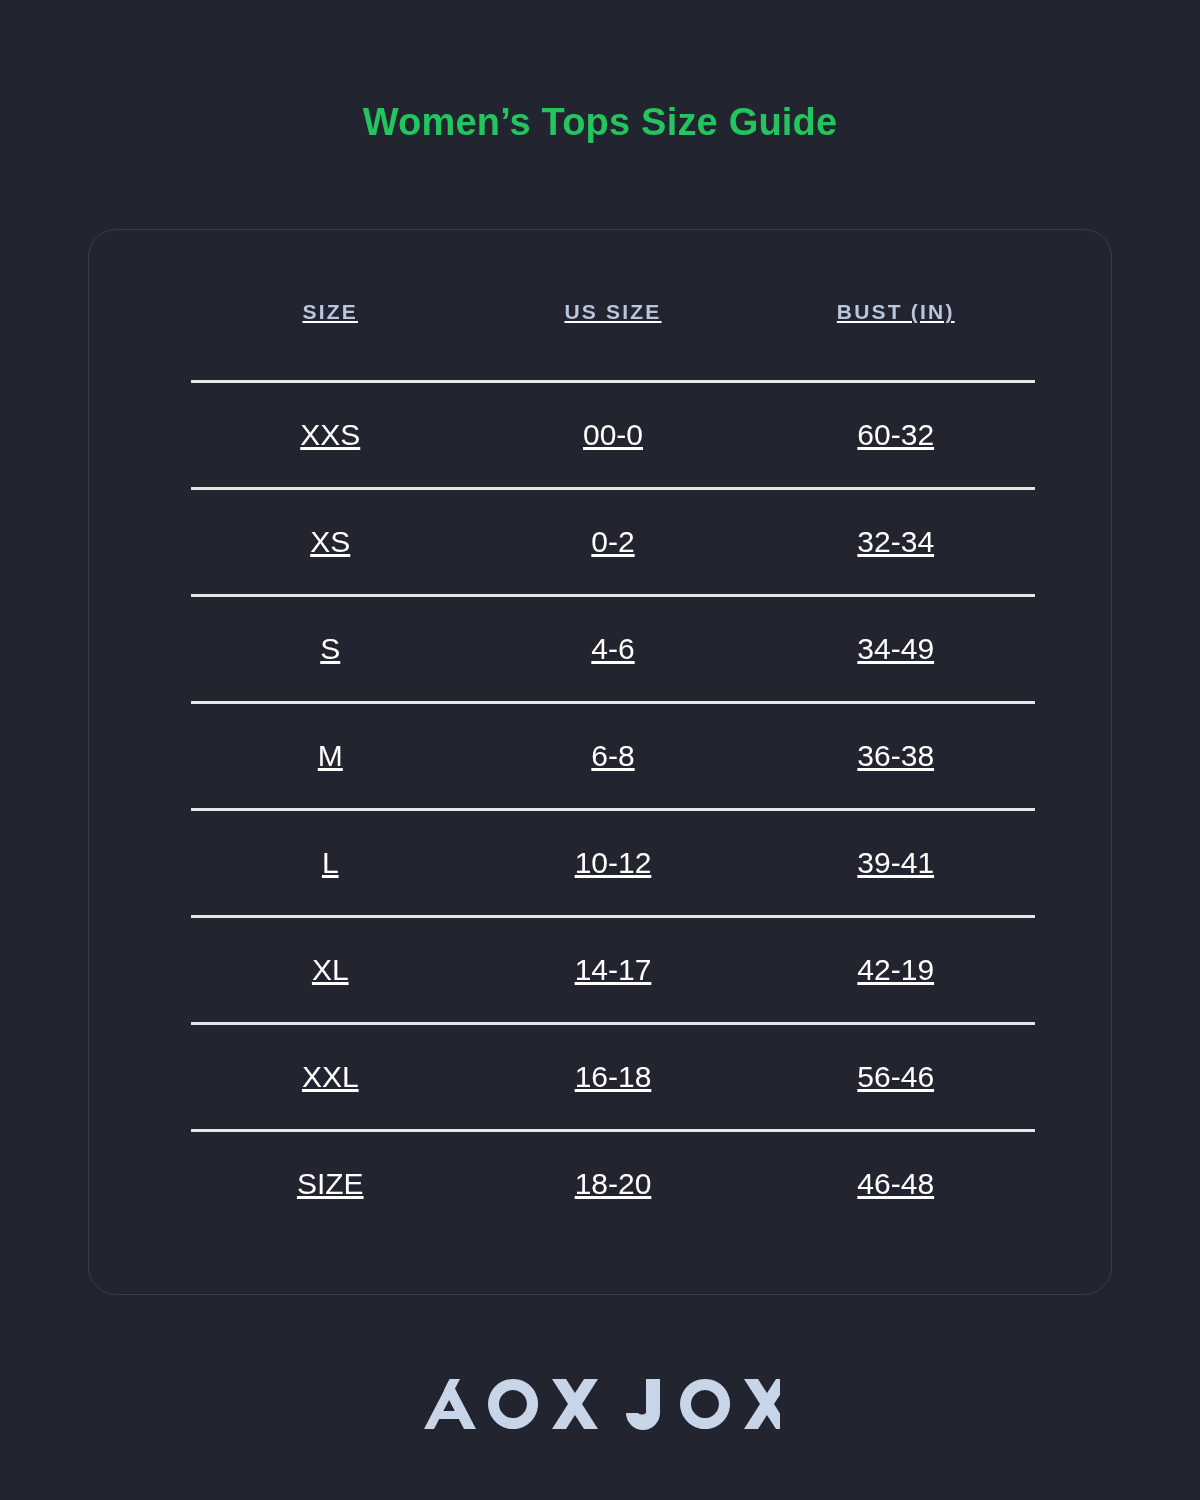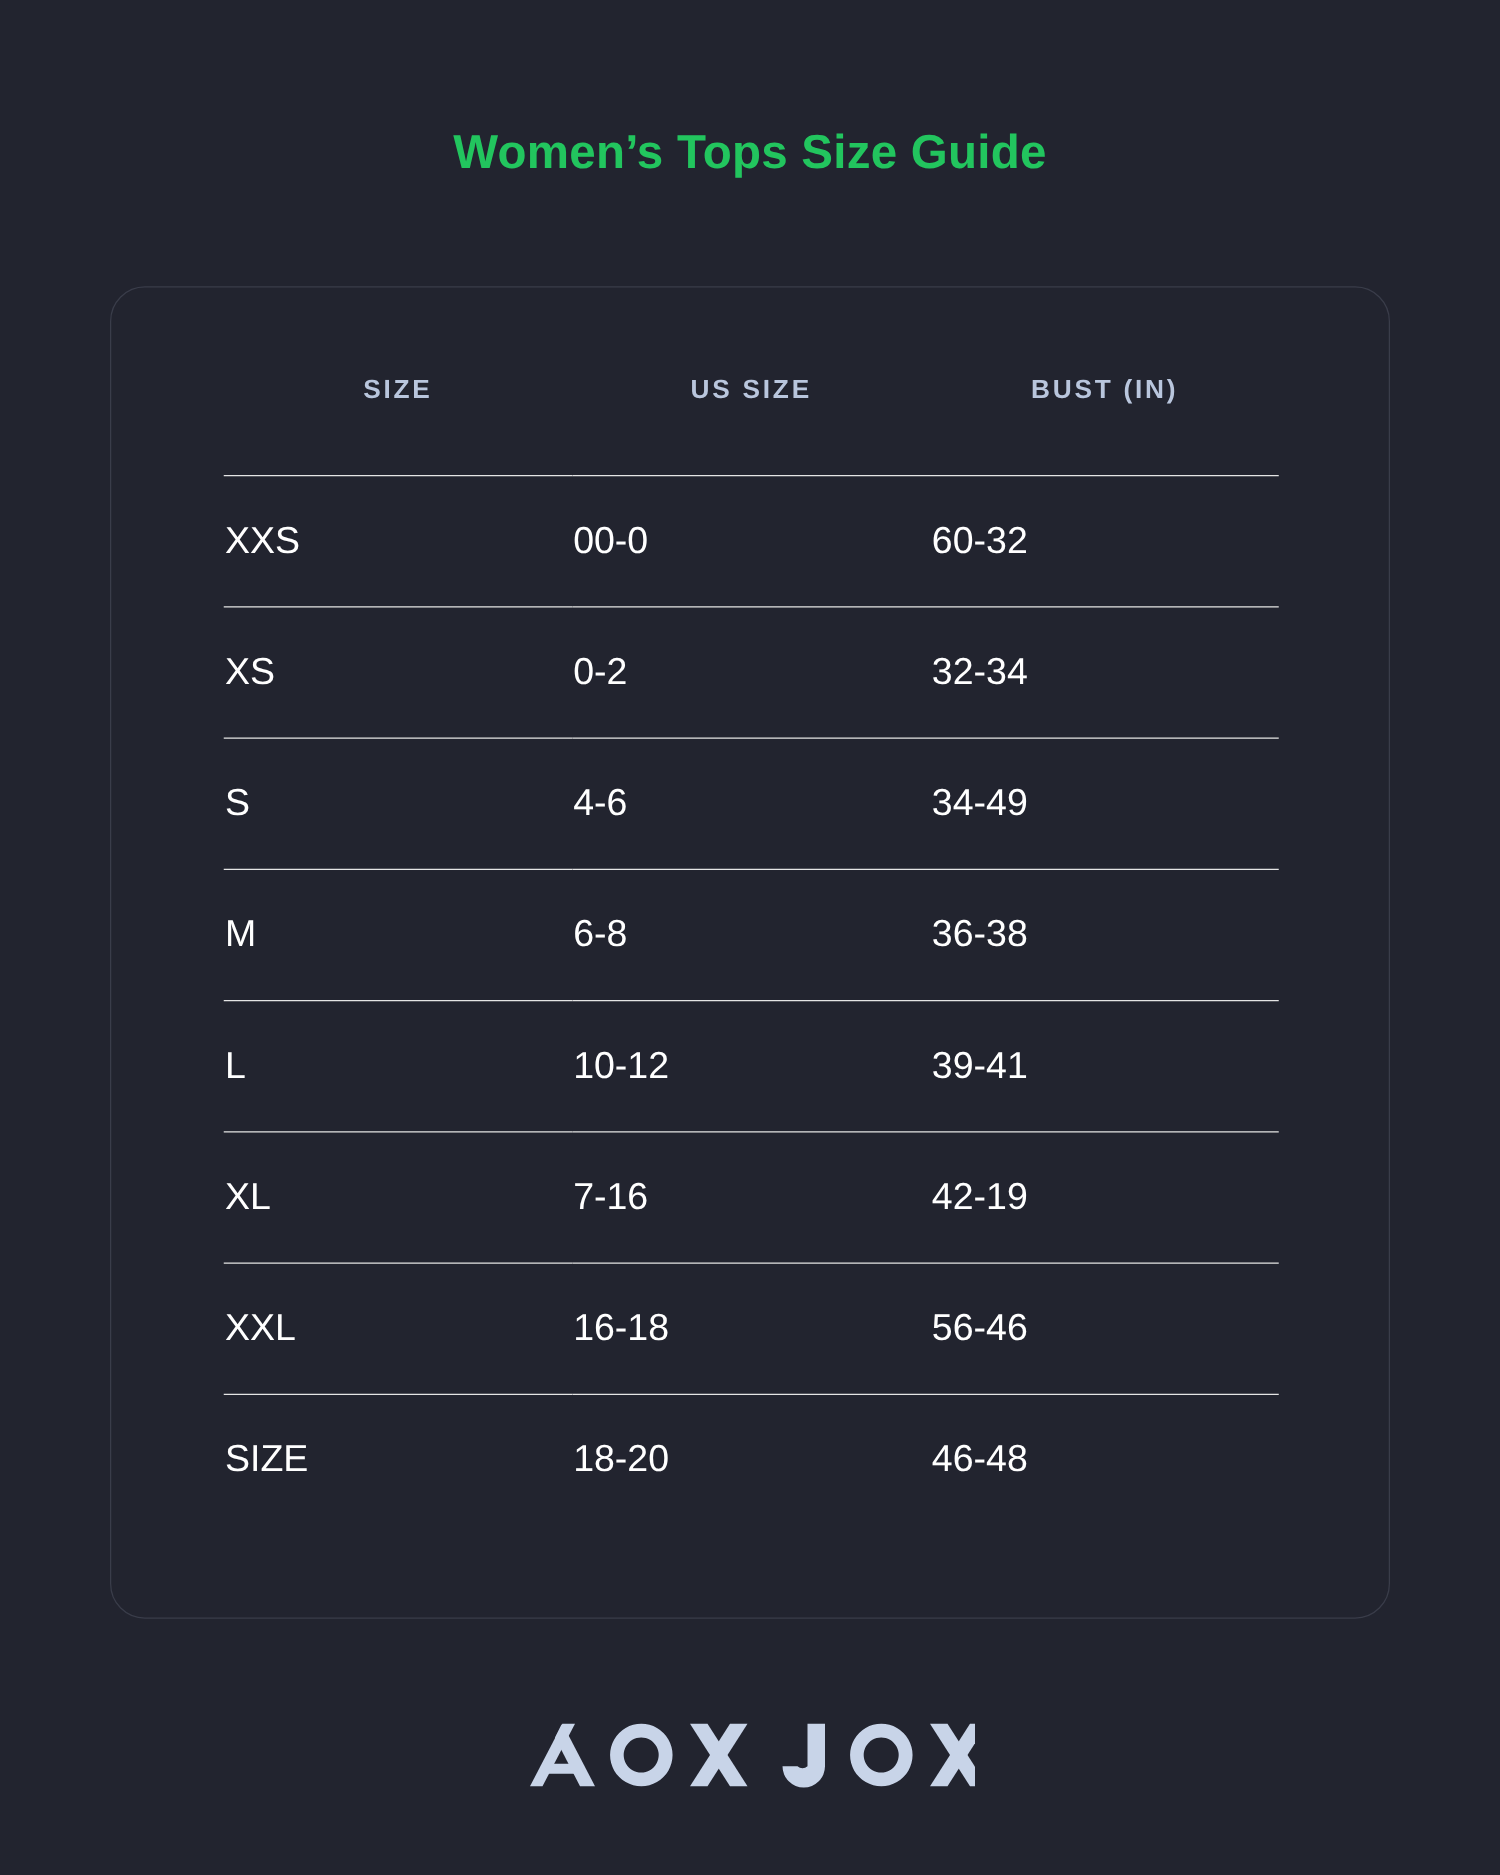--- a/index.html
+++ b/index.html
@@ -38,41 +38,43 @@
     width: 1024px;
     height: 1066px;
     box-sizing: border-box;
     border: 1px solid #3a3d4a;
     border-radius: 28px;
     background: transparent;
   }
 
   .table {
     position: absolute;
-    left: 90px;
+    left: 102px;
     top: 70px;
     width: 844px;
     border-collapse: collapse;
+    text-decoration: underline;
   }
 
   .table th {
     font-size: 21px;
     font-weight: bold;
     letter-spacing: 2.2px;
     color: #b9c6dd;
     padding: 0 0 56px 0;
     text-align: center;
   }
 
   .table td {
     font-size: 30px;
     color: #ffffff;
+    text-align: center;
     height: 102px;
     vertical-align: middle;
-    border-top: 1px solid #e5e5e5;
+    border-top: 3px solid #e5e5e5;
   }
 
   .col-size { width: 33%; }
   .col-us { width: 34%; }
   .col-bust { width: 33%; }
 
   .brand {
     position: absolute;
     left: 0;
     right: 0;
@@ -128,21 +130,21 @@
           <td>6-8</td>
           <td>36-38</td>
         </tr>
         <tr>
           <td>L</td>
           <td>10-12</td>
           <td>39-41</td>
         </tr>
         <tr>
           <td>XL</td>
-          <td>7-16</td>
+          <td>14-17</td>
           <td>42-19</td>
         </tr>
         <tr>
           <td>XXL</td>
           <td>16-18</td>
           <td>56-46</td>
         </tr>
         <tr>
           <td>SIZE</td>
           <td>18-20</td>

